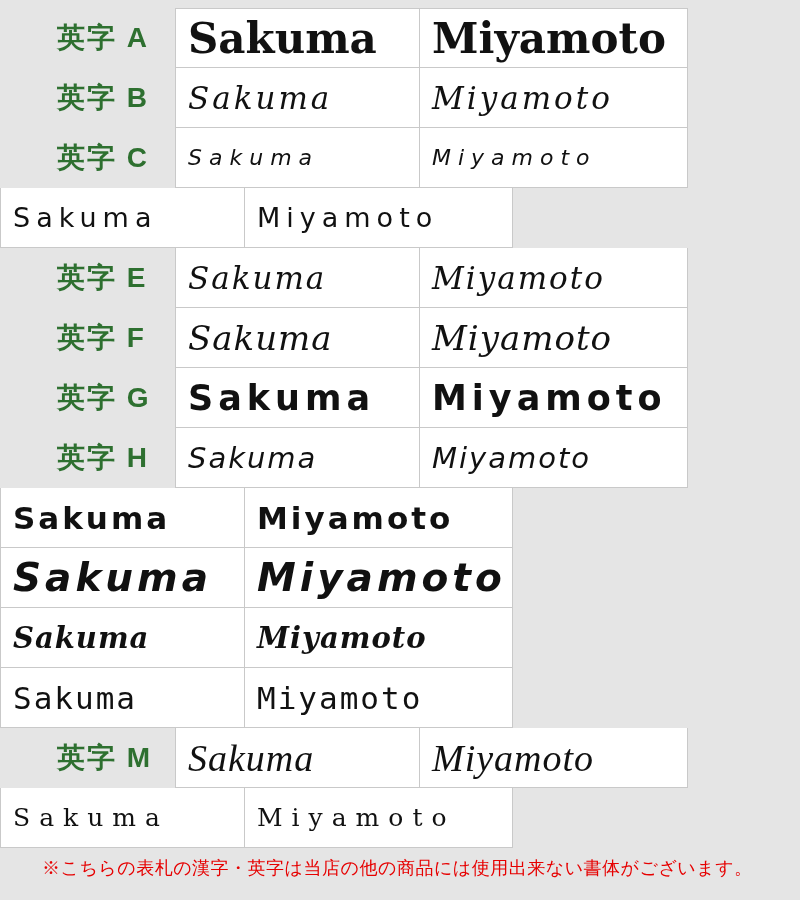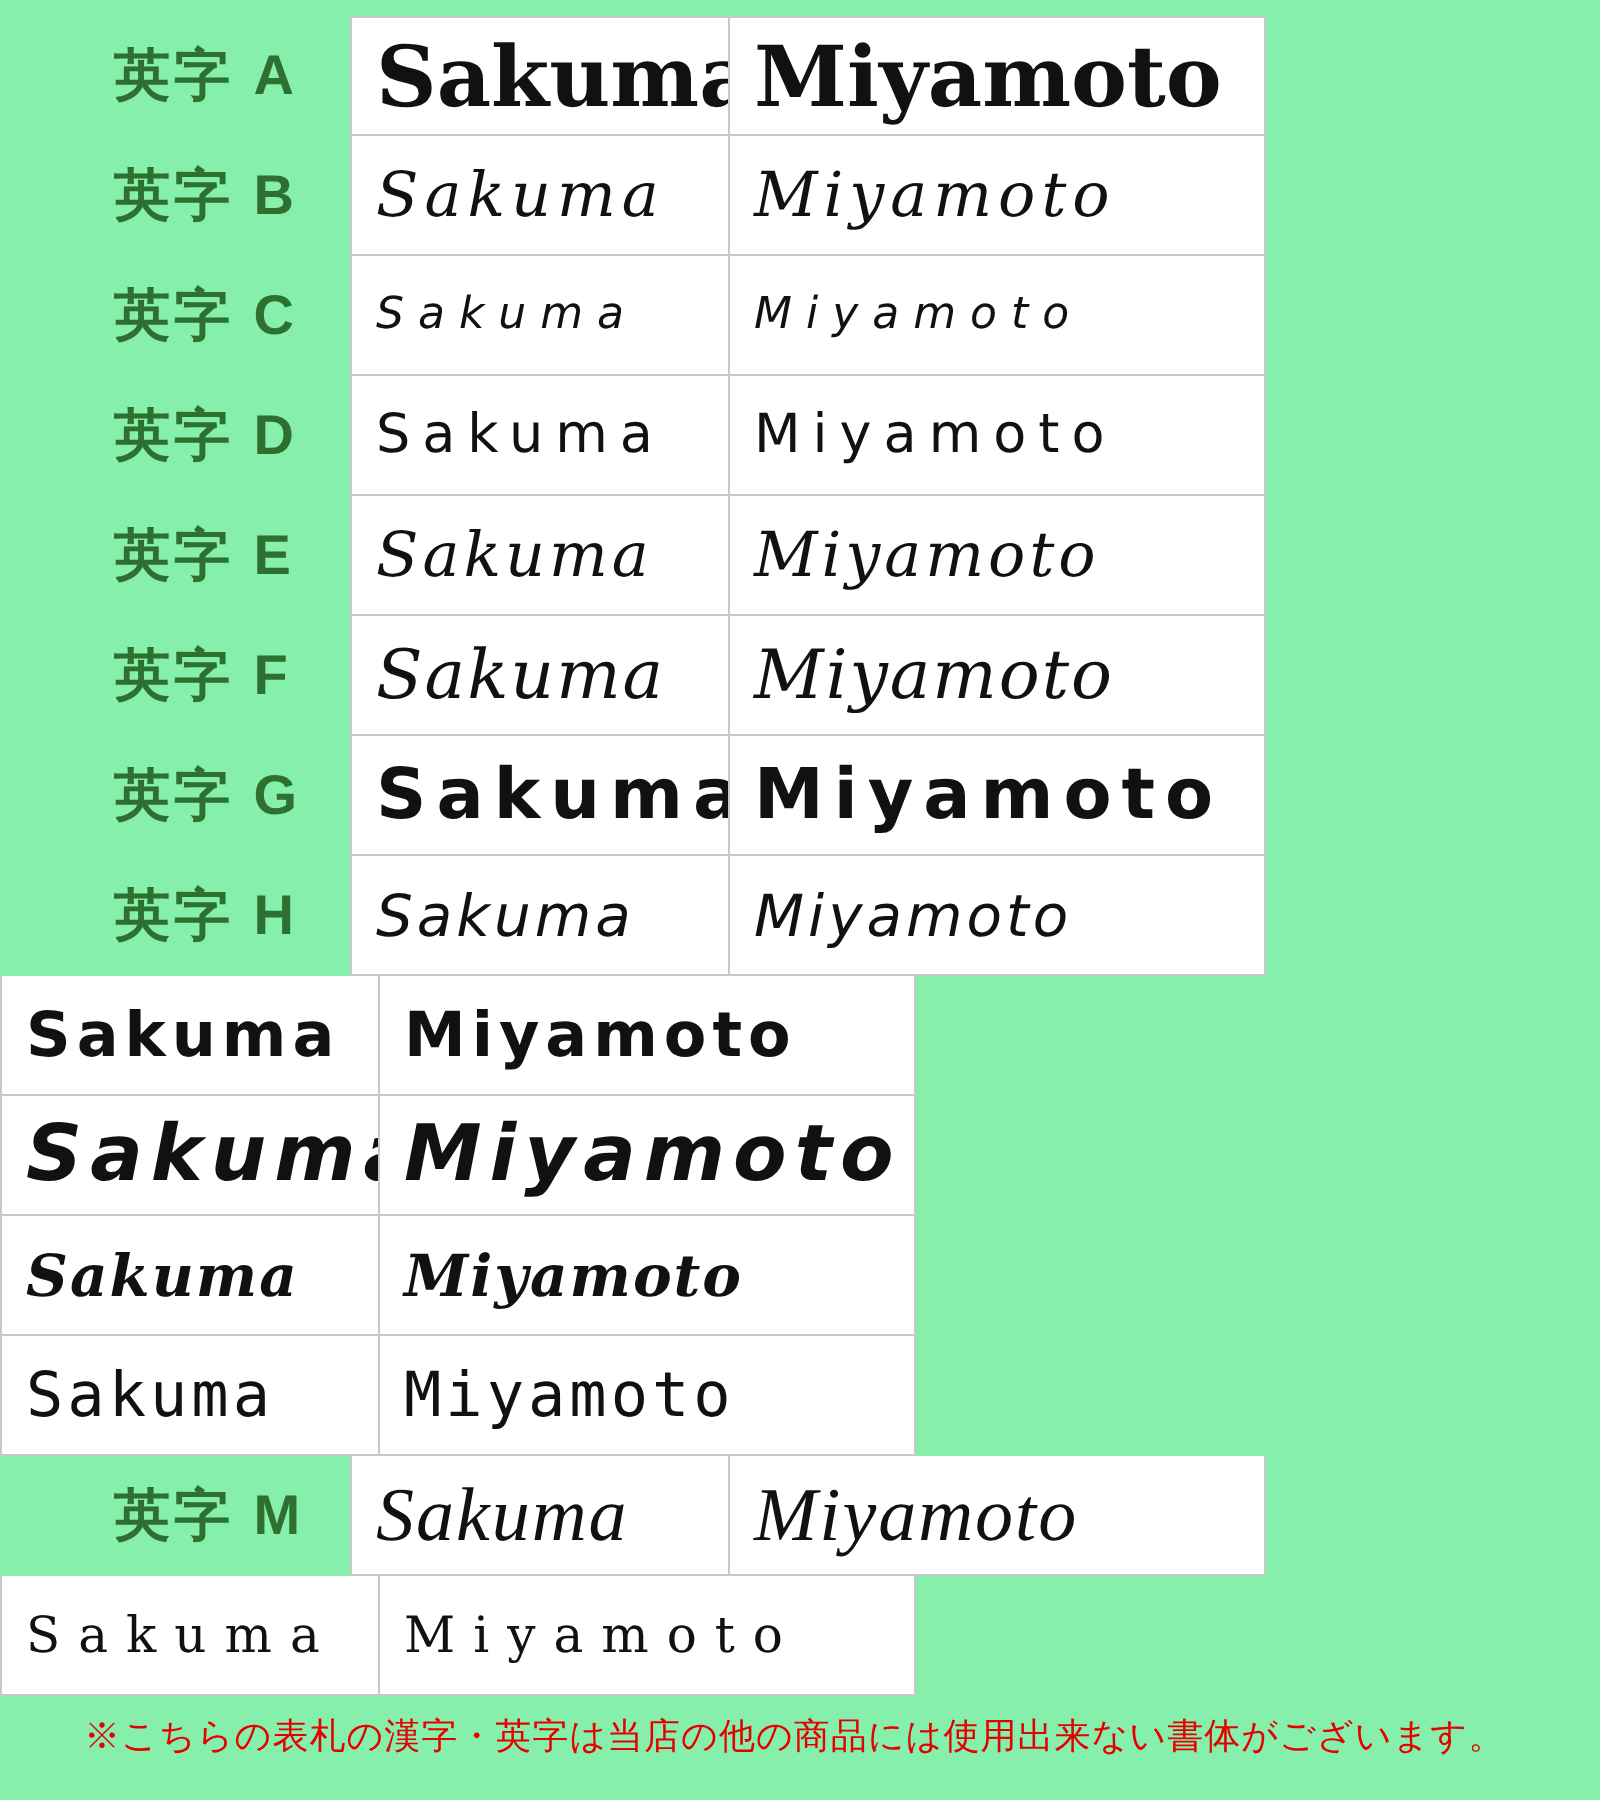--- a/index.html
+++ b/index.html
@@ -5,21 +5,21 @@
   html, body { margin: 0; padding: 0; }
   body {
     width: 800px; height: 900px;
     background: #ffffff;
     font-family: "Liberation Sans", sans-serif;
     overflow: hidden;
   }
   .page {
     position: relative;
     width: 800px; height: 900px;
-    background: #86efac;
+    background: #e5e5e5;
   }
 
   
   .sample-table {
     position: absolute;
     left: 0; top: 8px;
   }
   .row {
     display: flex;
     height: 60px;
@@ -41,21 +41,21 @@
     display: flex;
     align-items: center;
     padding-left: 12px;
     background: #ffffff;
     border-bottom: 1px solid var(--border-color, #c9c9c9);
     border-right: 1px solid var(--border-color, #c9c9c9);
     color: #111111;
     white-space: nowrap;
     overflow: hidden;
   }
-  .c1 { width: 190px; border-left: 1px solid var(--border-color, #c9c9c9); }
+  .c1 { width: 245px; border-left: 1px solid var(--border-color, #c9c9c9); }
   .c2 { width: 268px; }
   .row:first-child .cell { border-top: 1px solid var(--border-color, #c9c9c9); }
 
   
   .fs-a { font-family: "DejaVu Serif", serif; font-weight: bold; font-size: 42px; }
   .fs-b { font-family: "DejaVu Serif", serif; font-style: italic; font-size: 31px; letter-spacing: 3px; }
   .fs-c { font-family: "DejaVu Sans", sans-serif; font-style: italic; font-size: 22px; letter-spacing: 7px; }
   .fs-d { font-family: "DejaVu Sans", sans-serif; font-size: 27px; letter-spacing: 6px; }
   .fs-e { font-family: "DejaVu Serif", serif; font-style: italic; font-size: 31px; letter-spacing: 2px; }
   .fs-f { font-family: "DejaVu Serif", serif; font-style: italic; font-size: 34px; letter-spacing: 1px; }
@@ -94,21 +94,20 @@
         <div class="row-label">英字 B</div>
         <div class="cell c1 fs-b">Sakuma</div>
         <div class="cell c2 fs-b">Miyamoto</div>
       </div>
       <div class="row">
         <div class="row-label">英字 C</div>
         <div class="cell c1 fs-c">Sakuma</div>
         <div class="cell c2 fs-c">Miyamoto</div>
       </div>
       <div class="row">
-        <div class="row-label">英字 D</div>
         <div class="cell c1 fs-d">Sakuma</div>
         <div class="cell c2 fs-d">Miyamoto</div>
       </div>
       <div class="row">
         <div class="row-label">英字 E</div>
         <div class="cell c1 fs-e">Sakuma</div>
         <div class="cell c2 fs-e">Miyamoto</div>
       </div>
       <div class="row">
         <div class="row-label">英字 F</div>

